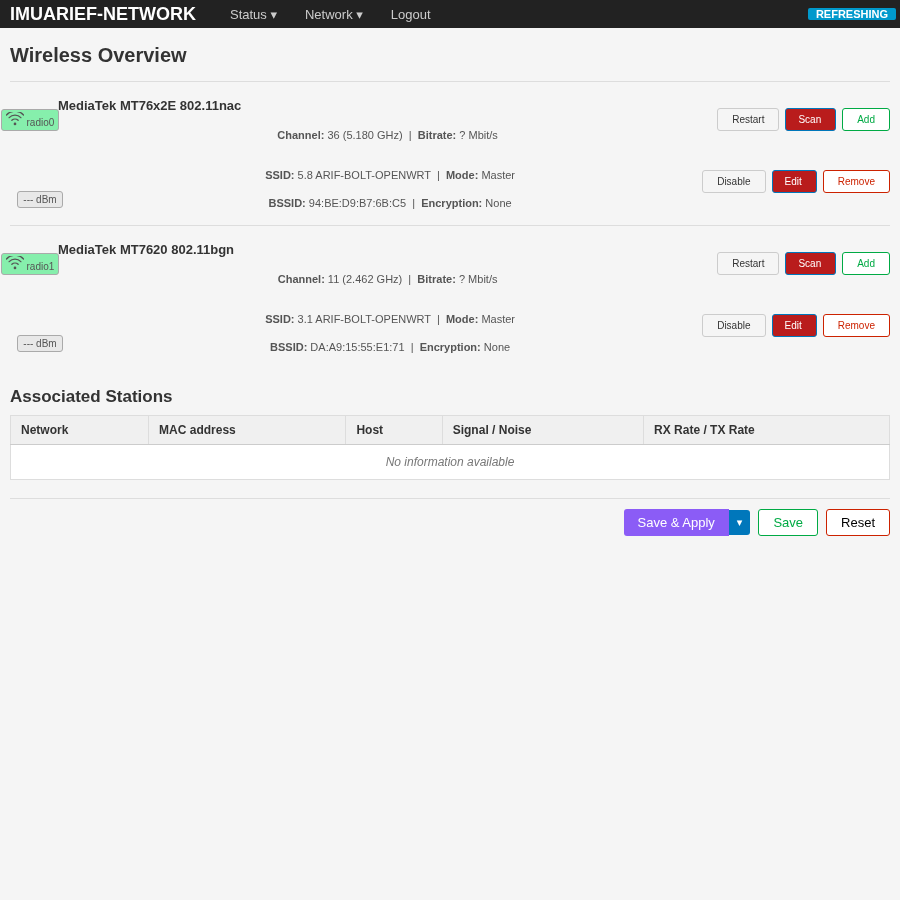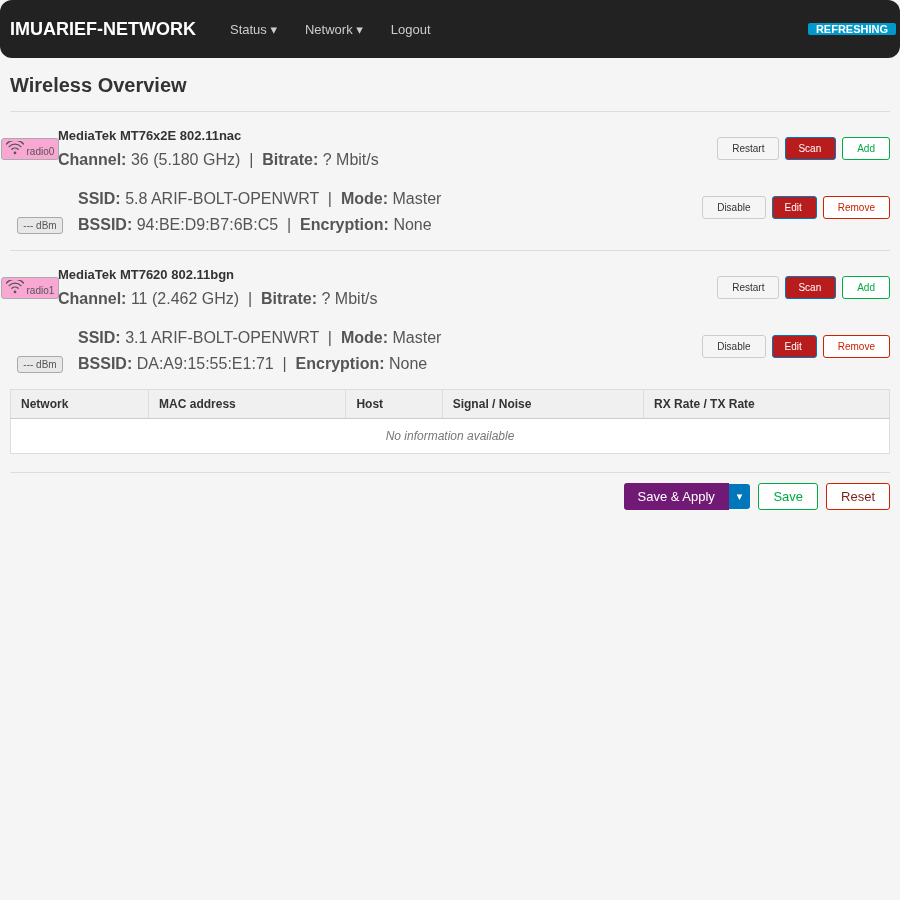--- a/index.html
+++ b/index.html
@@ -5,23 +5,22 @@
     * { box-sizing: border-box; margin: 0; padding: 0; }
     body { font-family: Arial, sans-serif; font-size: 13px; background: #f5f5f5; color: #333; }
 
     
     .navbar {
       background: #222;
       color: #fff;
       display: flex;
       align-items: center;
       padding: 0 10px;
-      height: 58px;
+      height: 28px;
       position: relative;
-      border-radius: 12px;
     }
     .navbar-brand {
       font-size: 18px;
       font-weight: bold;
       color: #fff;
       margin-right: 20px;
       white-space: nowrap;
     }
     .navbar-menu {
       display: flex;
@@ -72,21 +71,21 @@
       padding: 6px 0;
     }
     .radio-icon {
       width: 40px;
       display: flex;
       align-items: center;
       justify-content: center;
       flex-shrink: 0;
     }
     .radio-icon-inner {
-      background: #f9a8d4;
+      background: #86efac;
       border: 1px solid #aaa;
       border-radius: 3px;
       padding: 2px 4px;
       font-size: 10px;
       color: #555;
       white-space: nowrap;
     }
     .radio-signal {
       width: 60px;
       display: flex;
@@ -106,23 +105,24 @@
     }
     .radio-info {
       flex: 1;
       padding-left: 8px;
     }
     .radio-name {
       font-weight: bold;
       font-size: 13px;
     }
     .radio-detail {
-      font-size: 16px;
+      font-size: 11px;
       color: #555;
-      margin-top: 8px;
+      margin-top: 16px;
+      text-align: center;
     }
     .radio-detail span { font-weight: bold; }
     .radio-actions {
       display: flex;
       gap: 6px;
       align-items: center;
     }
 
     
     .btn {
@@ -144,21 +144,21 @@
       background: #fff;
       color: #00aa44;
       border-color: #00aa44;
     }
     .btn-danger-outline {
       background: #fff;
       color: #cc2200;
       border-color: #cc2200;
     }
     .btn-save-apply {
-      background: #701a75;
+      background: #8b5cf6;
       color: #fff;
       border: none;
       border-radius: 3px 0 0 3px;
       padding: 6px 14px;
       cursor: pointer;
       font-size: 13px;
     }
     .btn-dropdown-arrow {
       background: #0077bb;
       color: #fff;
@@ -172,21 +172,21 @@
       background: #fff;
       color: #00aa44;
       border: 1px solid #00aa44;
       border-radius: 3px;
       padding: 5px 14px;
       cursor: pointer;
       font-size: 13px;
     }
     .btn-reset {
       background: #fff;
-      color: #7f1d1d;
+      color: #000000;
       border: 1px solid #cc2200;
       border-radius: 3px;
       padding: 5px 14px;
       cursor: pointer;
       font-size: 13px;
     }
 
     
     .section-title {
       font-size: 17px;
@@ -370,20 +370,21 @@
         </div>
       </div>
       <div class="radio-actions">
         <button class="btn">Disable</button>
         <button class="btn btn-primary">Edit</button>
         <button class="btn btn-danger-outline">Remove</button>
       </div>
     </div>
   </div>
 
+  <div class="section-title">Associated Stations</div>
   <table class="stations-table">
     <thead>
       <tr>
         <th>Network</th>
         <th>MAC address</th>
         <th>Host</th>
         <th>Signal / Noise</th>
         <th>RX Rate / TX Rate</th>
       </tr>
     </thead>

